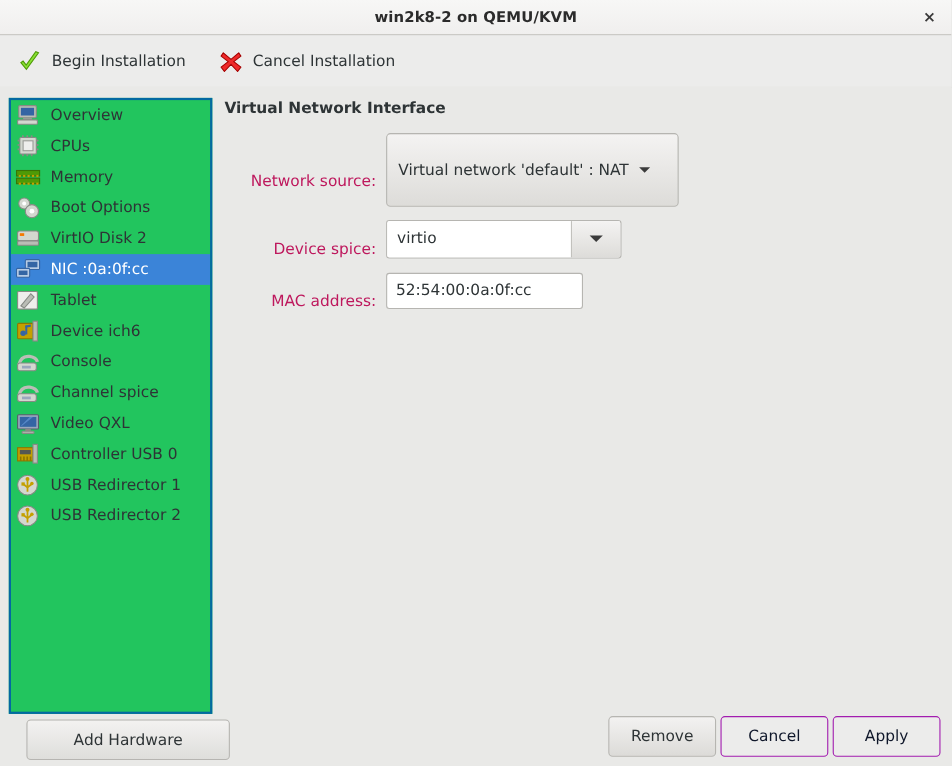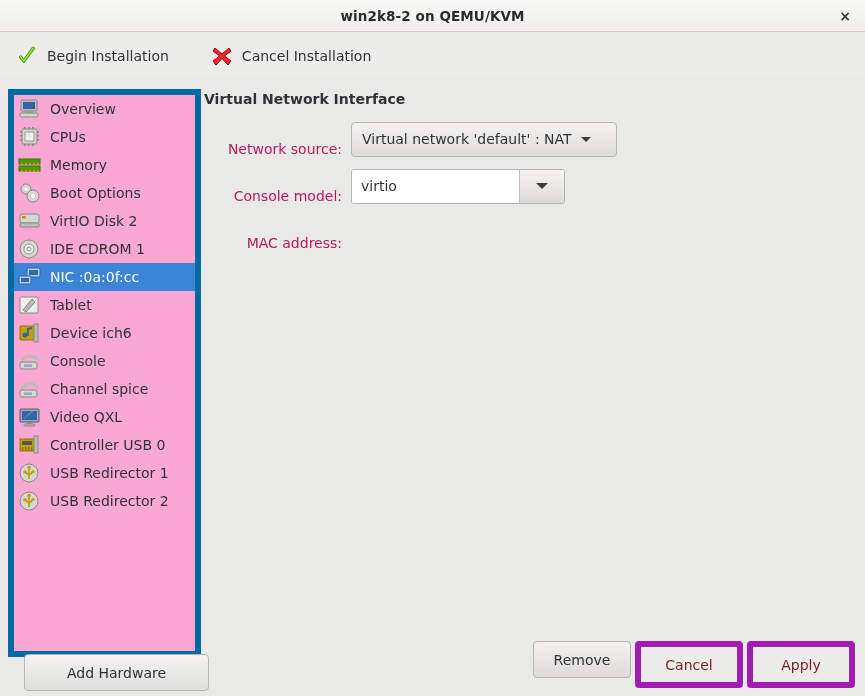--- a/index.html
+++ b/index.html
@@ -45,21 +45,21 @@
   }
 
   
   .toolbar {
     height: 47px;
     background: #ececeb;
     border-bottom: 1px solid #d3d2ce;
     display: flex;
     align-items: center;
     padding-left: 12px;
-    gap: 34px;
+    gap: 22px;
   }
   .tb-item {
     display: flex;
     align-items: center;
     gap: 9px;
     cursor: pointer;
     padding: 3px 4px;
   }
   .tb-item .tb-label { font-size: 14px; color: #2e3436; }
   .tb-icon { width: 22px; height: 22px; display:block; }
@@ -69,22 +69,22 @@
     position: absolute;
     left: 0; top: 79px; right: 0; bottom: 0;
     background: #e9e9e7;
   }
 
   
   .listbox {
     position: absolute;
     left: 8px; top: 10px;
     width: 181px; height: 556px;
-    background: #f9a8d4;
-    border: 6px solid #0369a1;
+    background: #22c55e;
+    border: 2px solid #0369a1;
     overflow: hidden;
   }
   .list-item {
     height: 28px;
     display: flex;
     align-items: center;
     gap: 8px;
     padding-left: 4px;
     cursor: pointer;
     white-space: nowrap;
@@ -143,21 +143,21 @@
   .combo-btn {
     height: 33px;
     min-width: 244px;
     background: linear-gradient(to bottom, #f3f2f1 0%, #dedddа 100%);
     background: linear-gradient(to bottom, #f4f3f2 0%, #dddcd9 100%);
     border: 1px solid #b6b5b1;
     border-radius: 4px;
     display: flex;
     align-items: center;
     gap: 9px;
-    padding: 0 10px;
+    padding: 16px 10px;
     cursor: pointer;
     font-size: 14px;
     color: #2e3436;
   }
   .caret {
     width: 0; height: 0;
     border-left: 5px solid transparent;
     border-right: 5px solid transparent;
     border-top: 5px solid #3b3b3b;
   }
@@ -219,22 +219,22 @@
     cursor: pointer;
     display: flex; align-items: center; justify-content: center;
   }
   .btn.enabled {
     background: linear-gradient(to bottom, #f3f2f1 0%, #dcdbd8 100%);
     border: 1px solid #b6b5b1;
     color: #2e3436;
   }
   .btn.disabled {
     background: #ececeb;
-    border: 6px solid #a21caf;
-    color: #7f1d1d;
+    border: 1px solid #a21caf;
+    color: #0f172a;
     cursor: default;
   }
 </style>
 </head>
 <body>
 
 <div class="titlebar">
   <div class="title">win2k8-2 on QEMU/KVM</div>
   <div class="close">×</div>
 </div>
@@ -331,30 +331,20 @@
         <div class="list-item">
           <span>
             <svg class="li-icon" viewBox="0 0 24 22">
               <rect x="2" y="4" width="19" height="9" rx="2" fill="#d3d7cf" stroke="#888a85"></rect>
               <rect x="4" y="6" width="4" height="2.5" fill="#f57900"></rect>
               <rect x="2" y="13" width="19" height="4" rx="1" fill="#babdb6" stroke="#888a85"></rect>
             </svg>
           </span>
           <span class="li-label">VirtIO Disk 2</span>
         </div>
-        <div class="list-item">
-          <span>
-            <svg class="li-icon" viewBox="0 0 24 22">
-              <circle cx="11" cy="11" r="9" fill="#d3d7cf" stroke="#888a85"></circle>
-              <circle cx="11" cy="11" r="5" fill="#eeeeec" stroke="#9a9c97"></circle>
-              <circle cx="11" cy="11" r="2" fill="#ffffff" stroke="#888a85"></circle>
-            </svg>
-          </span>
-          <span class="li-label">IDE CDROM 1</span>
-        </div>
         <div class="list-item selected">
           <span>
             <svg class="li-icon" viewBox="0 0 24 22">
               <rect x="9" y="2" width="13" height="9" rx="1" fill="#b8cce4" stroke="#3465a4"></rect>
               <rect x="11" y="4" width="9" height="5" fill="#3465a4"></rect>
               <rect x="1" y="10" width="12" height="8" rx="1" fill="#b8cce4" stroke="#3465a4"></rect>
               <rect x="3" y="12" width="8" height="4" fill="#3465a4"></rect>
             </svg>
           </span>
           <span class="li-label">NIC :0a:0f:cc</span>
@@ -464,31 +454,32 @@
 
     <div class="form-row">
       <div class="form-label">Network source:</div>
       <div class="combo-btn">
         <span>Virtual network 'default' : NAT</span>
         <span class="caret"></span>
       </div>
     </div>
 
     <div class="form-row">
-      <div class="form-label">Console model:</div>
+      <div class="form-label">Device spice:</div>
       <div class="combo-edit">
         <div class="ce-text">virtio</div>
         <div class="ce-arrow">
           <span class="caret"></span>
         </div>
       </div>
     </div>
 
     <div class="form-row">
       <div class="form-label">MAC address:</div>
+      <input class="text-field" type="text" value="52:54:00:0a:0f:cc" style="">
     </div>
   </div>
 
   <div class="btnrow">
     <div class="btn enabled">Remove</div>
     <div class="btn disabled">Cancel</div>
     <div class="btn disabled">Apply</div>
   </div>
 
 </div>

